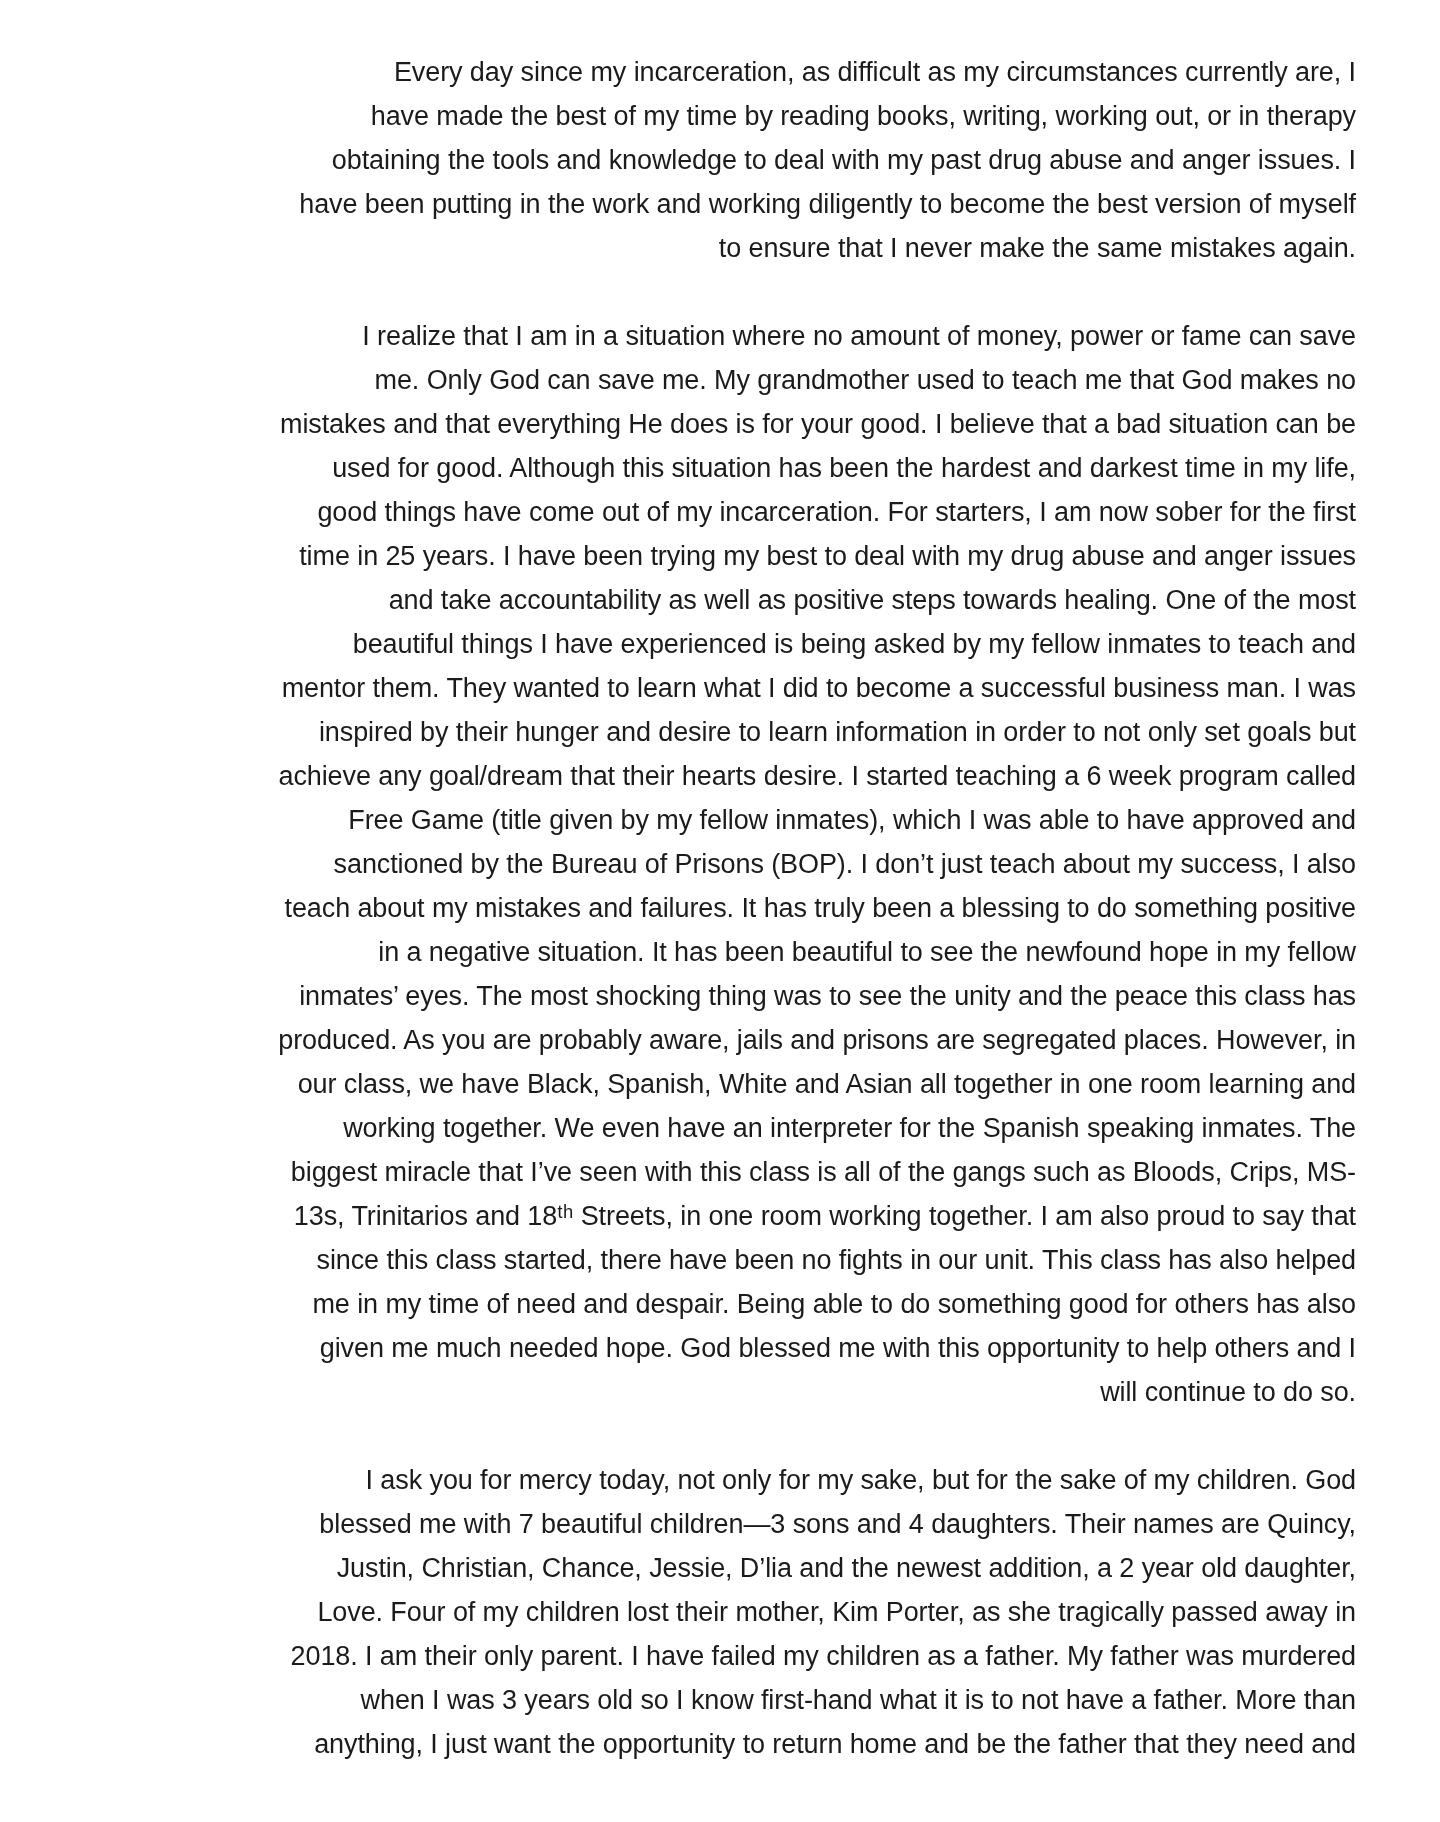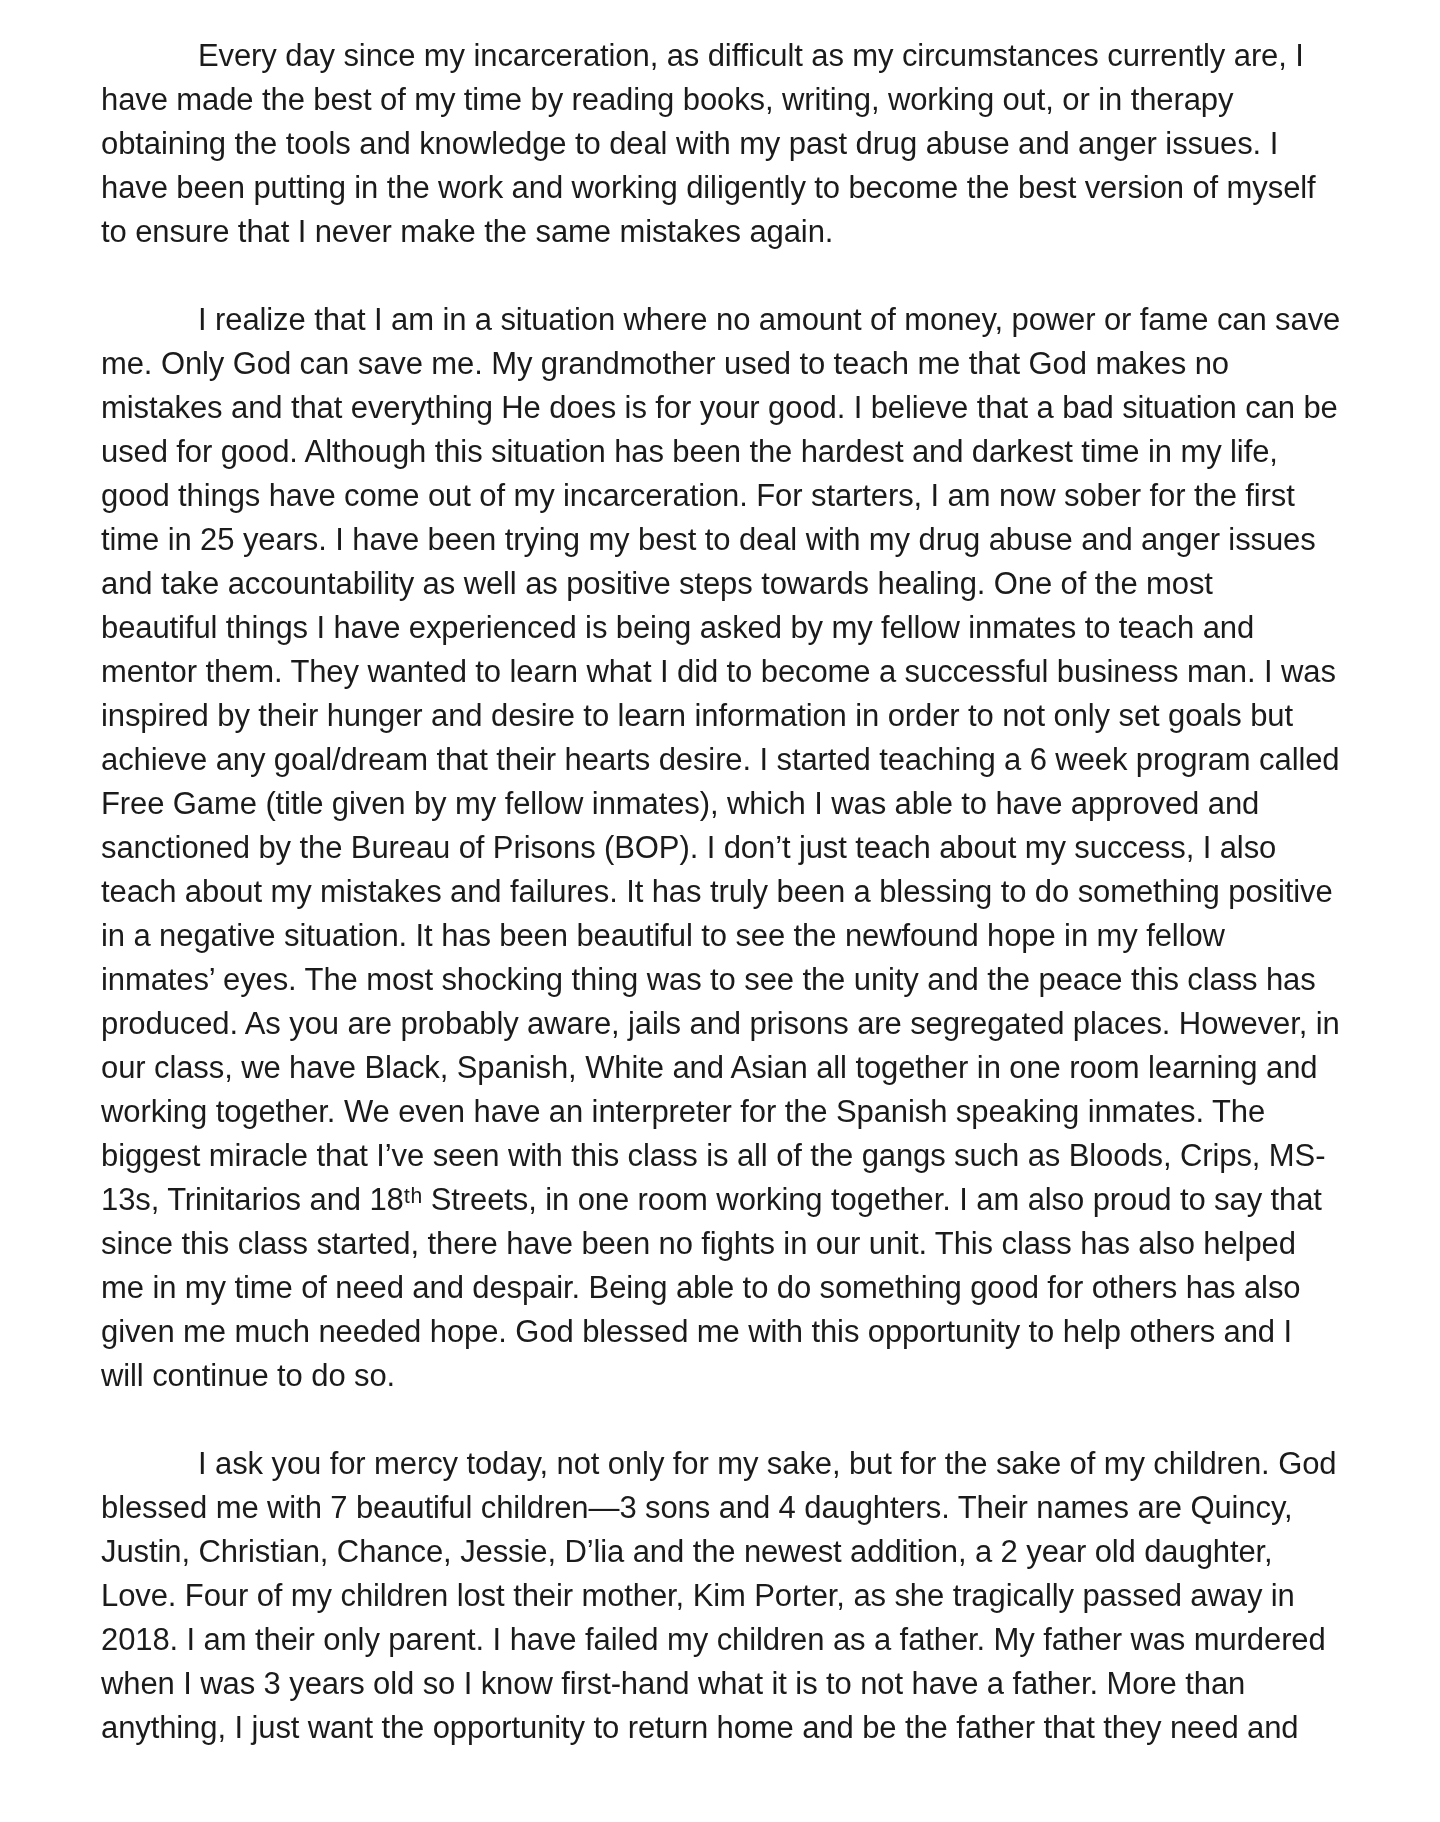--- a/index.html
+++ b/index.html
@@ -11,29 +11,29 @@
     position: relative;
     width: 1440px;
     height: 1822px;
     background: #ffffff;
     box-sizing: border-box;
     padding: 34px 88px 0 101px;
     overflow: hidden;
   }
   .para {
     font-family: "Liberation Sans", "DejaVu Sans", sans-serif;
-    font-size: 31px;
+    font-size: 27px;
     line-height: 44px;
     letter-spacing: -0.1px;
     color: #1b1b1b;
     white-space: pre-line;      
     text-indent: 97px;          
-    margin: 0 0 44px 0;         
+    margin: 16px 0 44px 0;         
     width: 1255px;
-    text-align: left;
+    text-align: right;
   }
 </style>
 </head>
 <body>
 
 <div class="page">
   <p class="para">Every day since my incarceration, as difficult as my circumstances currently are, I
 have made the best of my time by reading books, writing, working out, or in therapy
 obtaining the tools and knowledge to deal with my past drug abuse and anger issues. I
 have been putting in the work and working diligently to become the best version of myself

